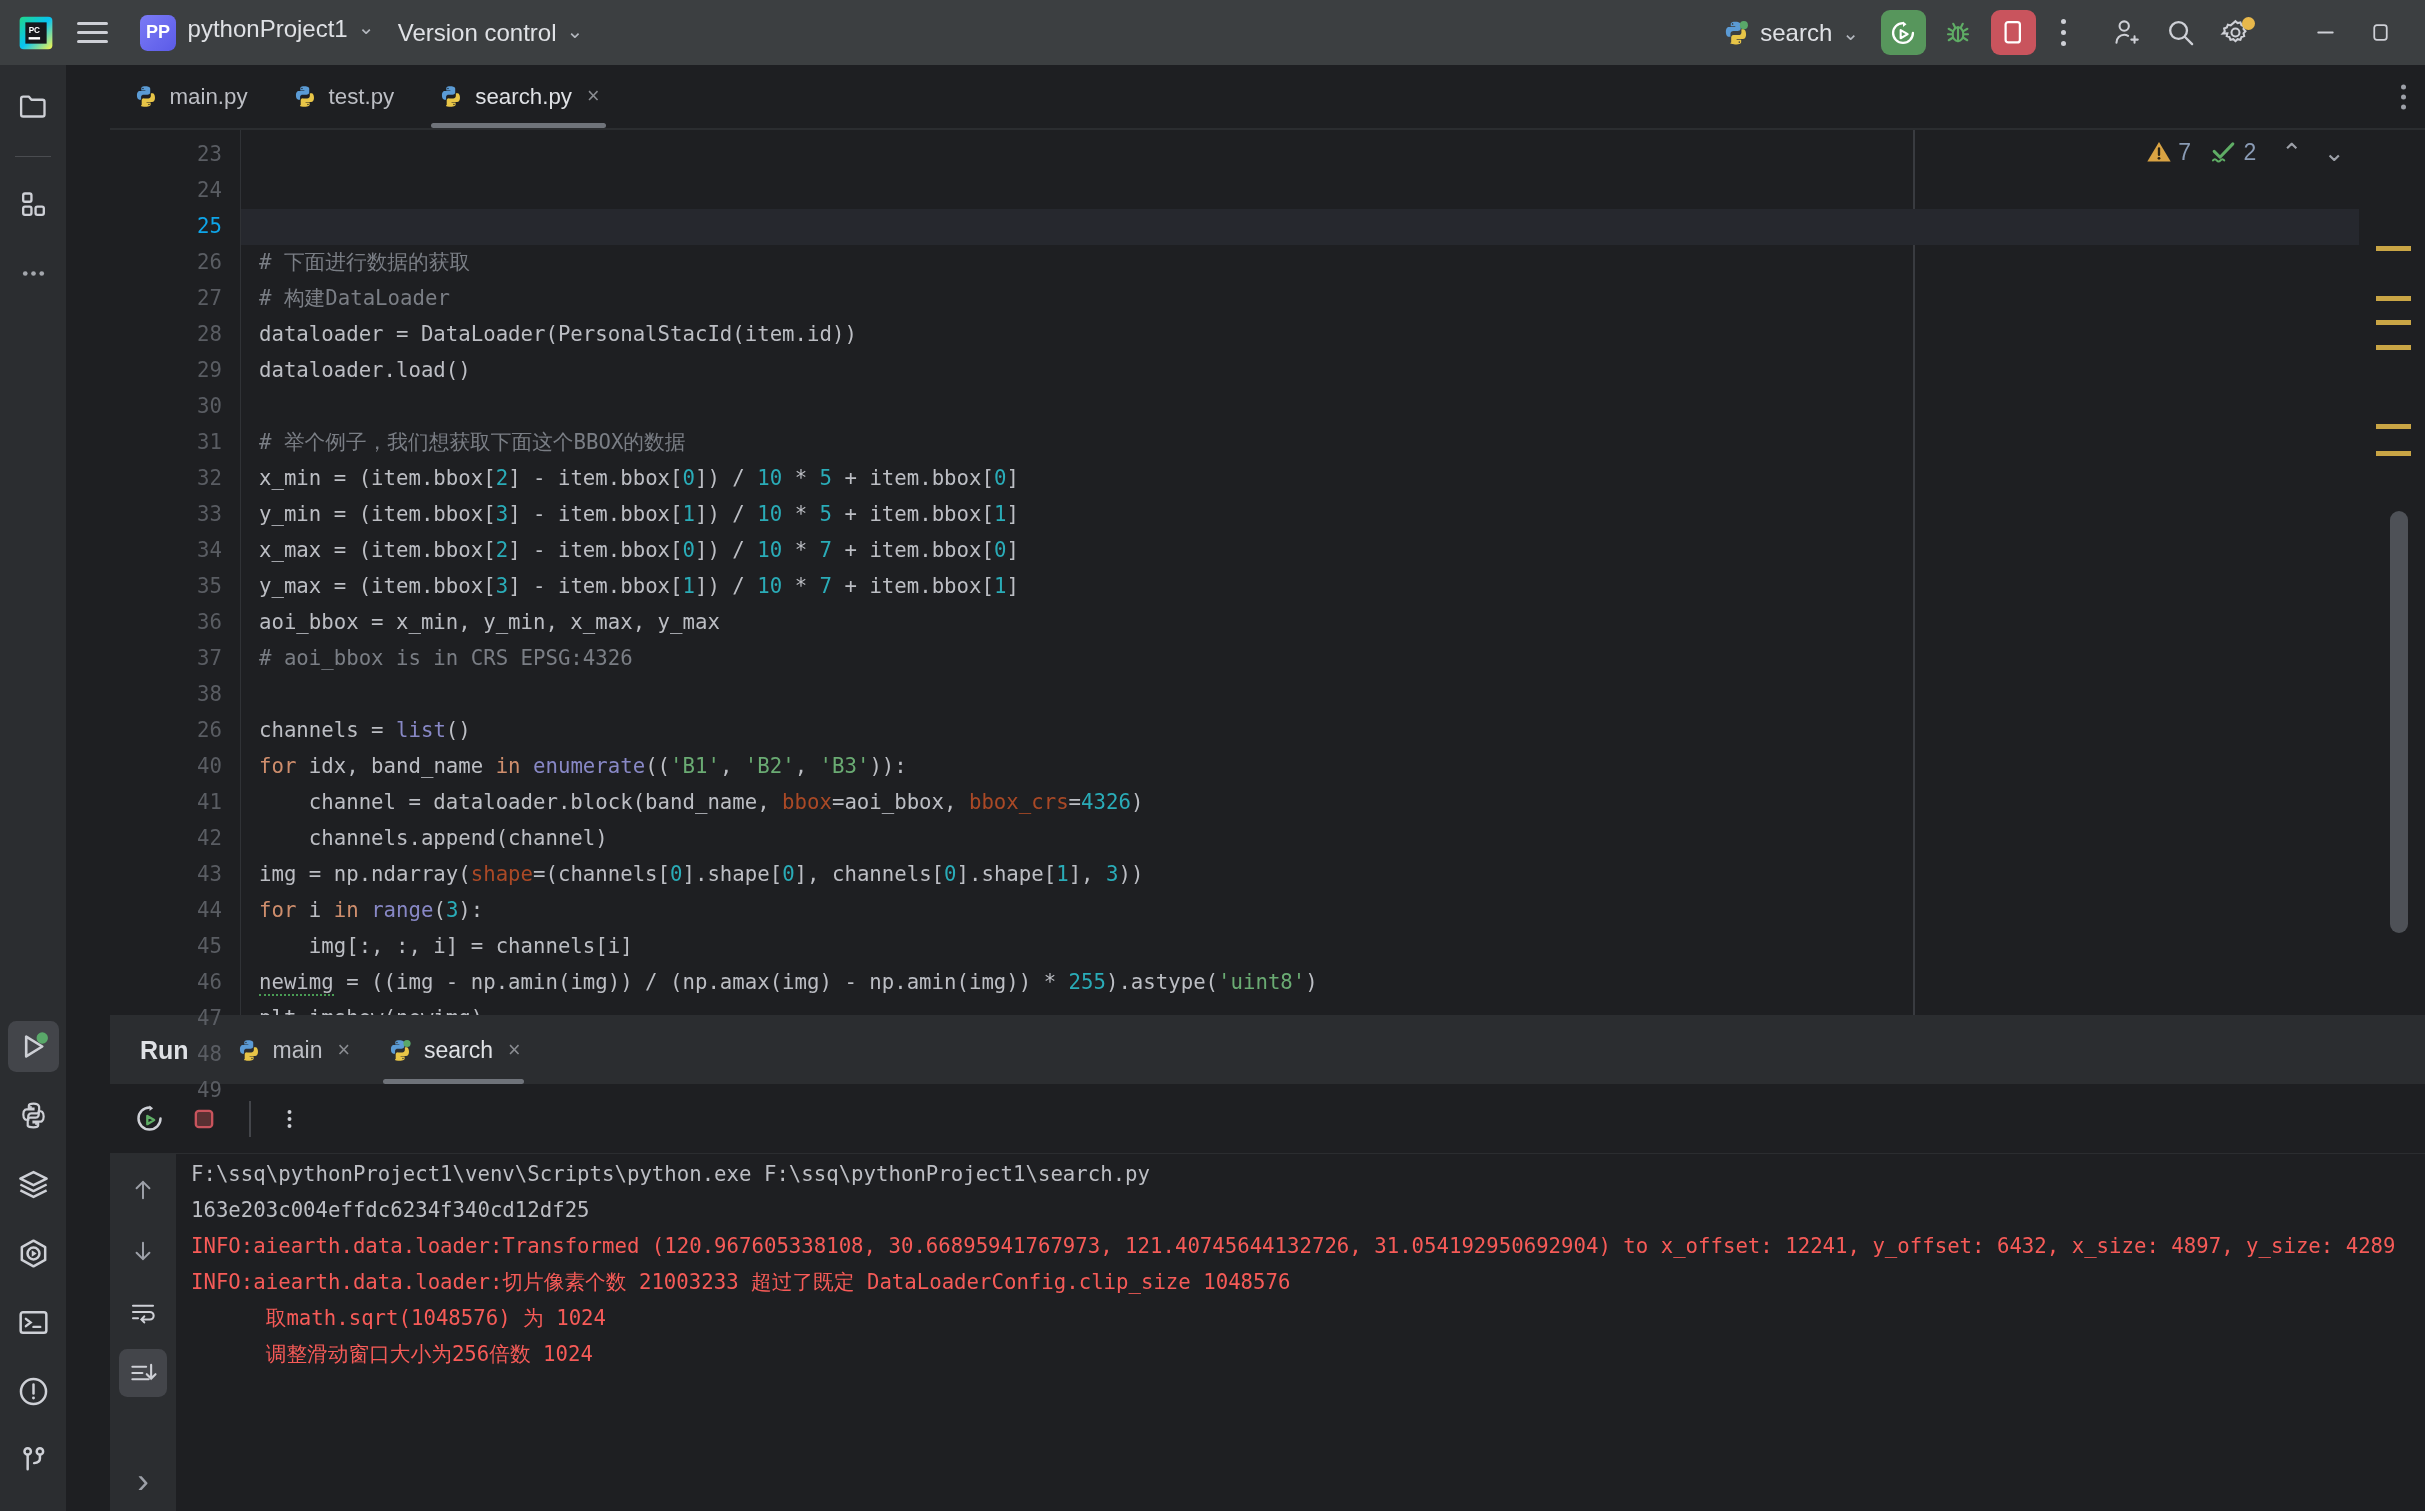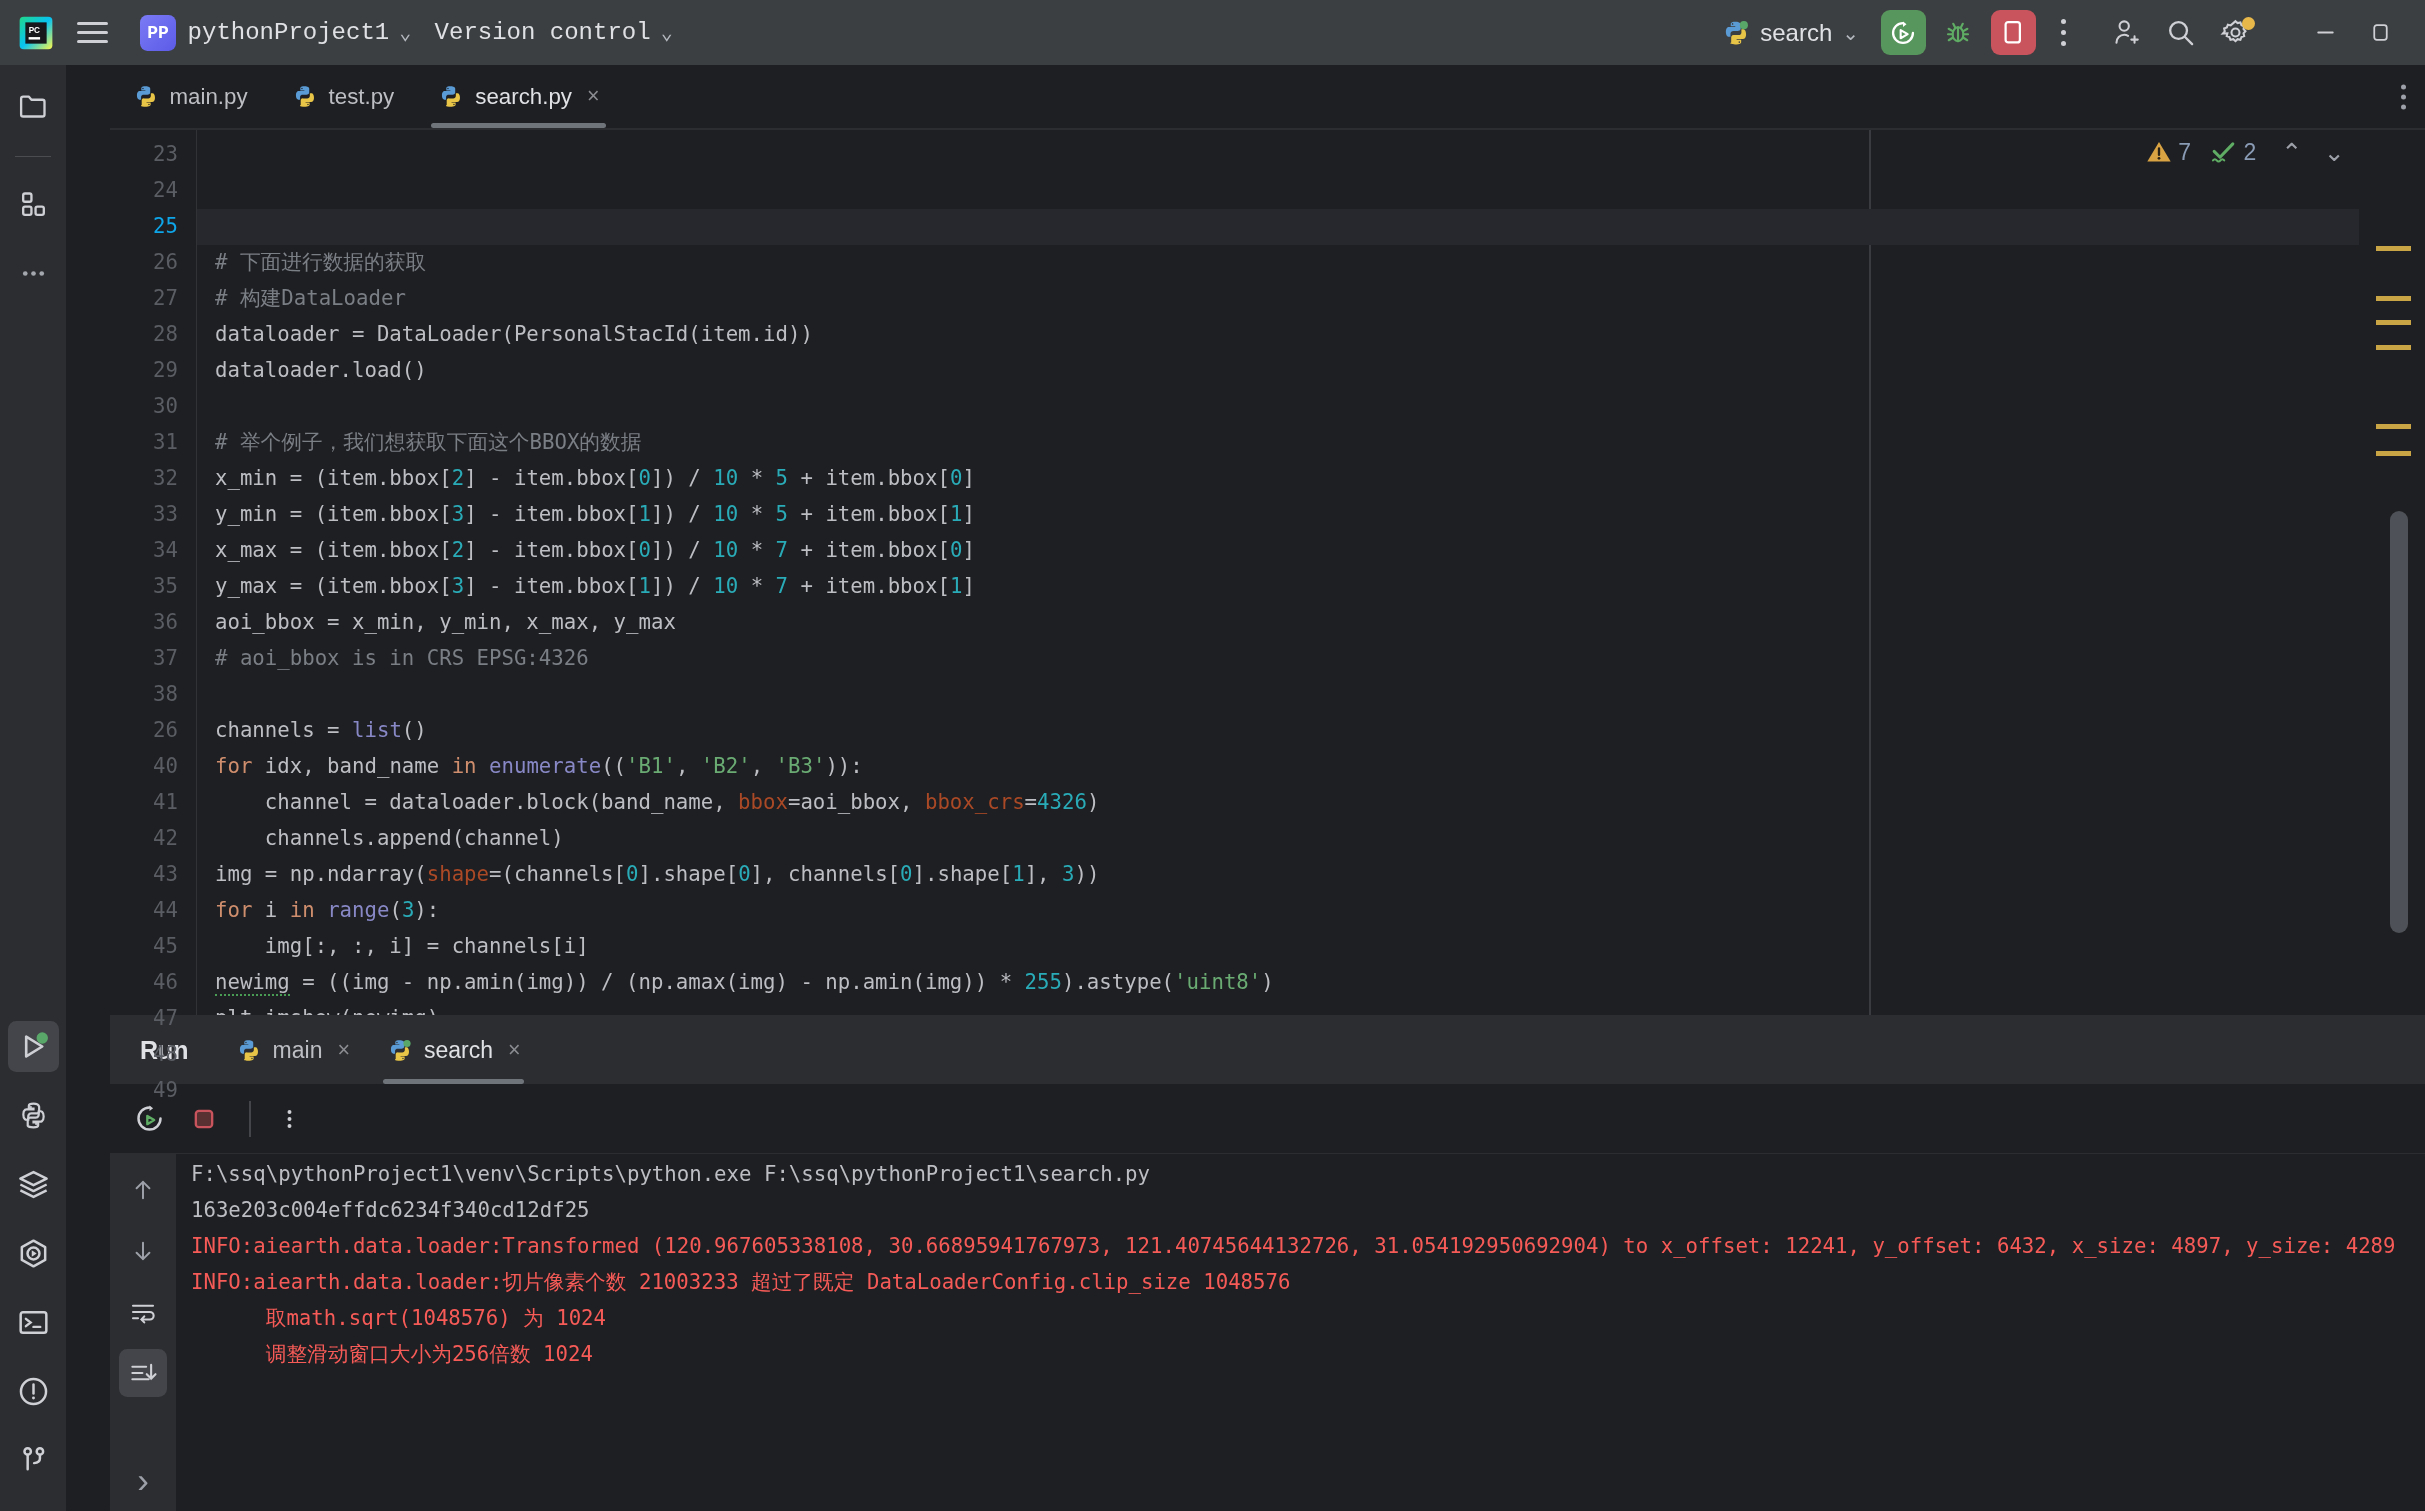--- a/index.html
+++ b/index.html
@@ -20,21 +20,21 @@
   .burger { width: 38px; height: 36px; display:flex; flex-direction:column; justify-content:center; gap:5.8px; margin-right: 25px; cursor:pointer;}
   .burger span { display:block; height:3.3px; background:#CED0D6; border-radius:1.7px; width:31px; }
   .proj-badge {
     width: 36px; height: 36px; border-radius: 7.4px;
     background: linear-gradient(135deg,#7B7BF5,#5B5BE8);
     color:#fff; font-size: 18px; font-weight: 700; display:flex;
     align-items:center; justify-content:center; margin-right: 11.6px;
   }
   .tb-text { color:#DFE1E5; font-size: 24px; white-space: nowrap; }
   .chev { display:inline-block; color:#B4B8BF; font-size: 20px; margin: 0 8.3px 0 10px; }
-  .tb-item { display:flex; align-items:center; margin-right: 15px; cursor:pointer;font-family:Liberation Mono, monospace; }
+  .tb-item { display:flex; align-items:flex-start; margin-right: 15px; cursor:pointer; }
   .tb-spacer { flex: 1 1 auto; }
   .tb-right { display:flex; align-items:center; gap: 0; }
   .runcfg { display:flex; align-items:center; margin-right: 13.2px; cursor:pointer;}
   .py-ico { width: 28px; height: 28px; margin-right: 10px; flex:0 0 28px;}
   .btn-sq {
     width: 45px; height: 45px; border-radius: 9px; display:flex;
     align-items:center; justify-content:center; margin-right: 10px; cursor:pointer;
   }
   .btn-green { background: #57965C; }
   .btn-red { background: #C9545D; }
@@ -67,21 +67,21 @@
   .tab .py-ico { width: 25px; height:25px; margin-right: 10px; }
   .tab-label { color:#BCBEC4; font-size: 22.3px; white-space:nowrap;}
   .tab.active .tab-label { color:#DFE1E5; }
   .tab .x { color:#8A8C91; font-size: 21.5px; margin-left: 15px; }
   .tab-underline { position:absolute; left: 15px; right: 15px; bottom: 0; height: 5px; background:#6F737A; border-radius: 2.5px;}
   .tabbar-kebab { position:absolute; right: 20px; top: 50%; transform: translateY(-50%); display:flex; flex-direction:column; gap:5px; align-items:center; cursor:pointer;}
   .tabbar-kebab i { width:5px;height:5px;border-radius:50%;background:#9DA0A8;display:block;}
   .tabbar-sep { height: 1.7px; background:#2B2D30; }
 
   
-  .editor-wrap { flex: 1 1 auto; display:flex; min-height:0; position:relative; background:#1E1F22; }
+  .editor-wrap { flex: 1 1 auto; display:flex; min-height:0; position:relative; background:#1E1F22;margin-left:44px; }
   .gutter {
     width: 87px; flex: 0 0 87px; background:#1E1F22; text-align: right;
     padding-right: 18px; border-right: 1.7px solid #303236;
     font-family: "DejaVu Sans Mono", monospace; font-size: 20.7px; color:#5A5D63;
     padding-top: 6.6px;
   }
   .gutter div { height: 36px; line-height: 36px; }
   .gutter div.cur { color:#0ea5e9; }
   .code {
     flex:1 1 auto; position:relative; overflow:hidden;

